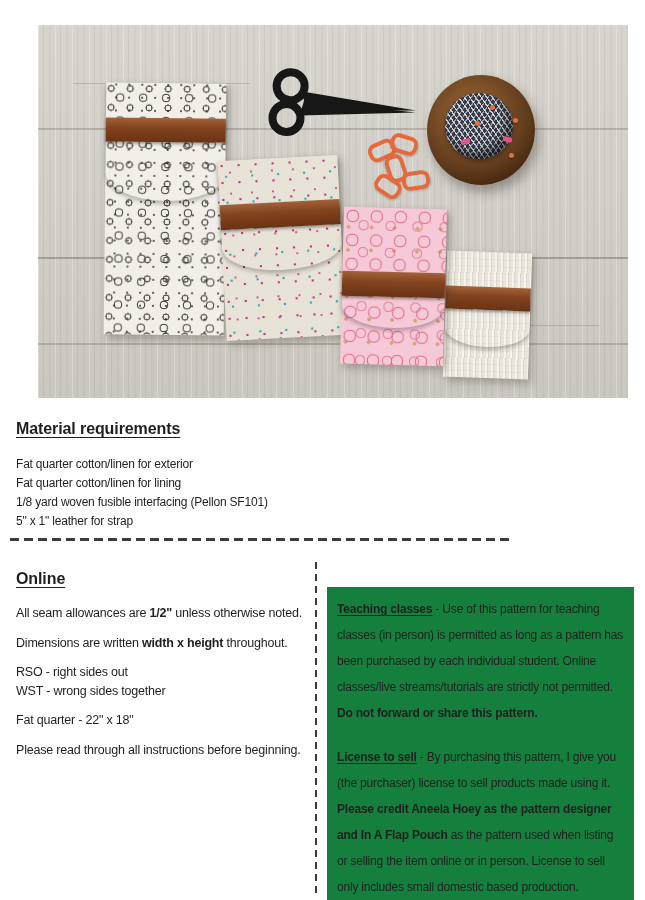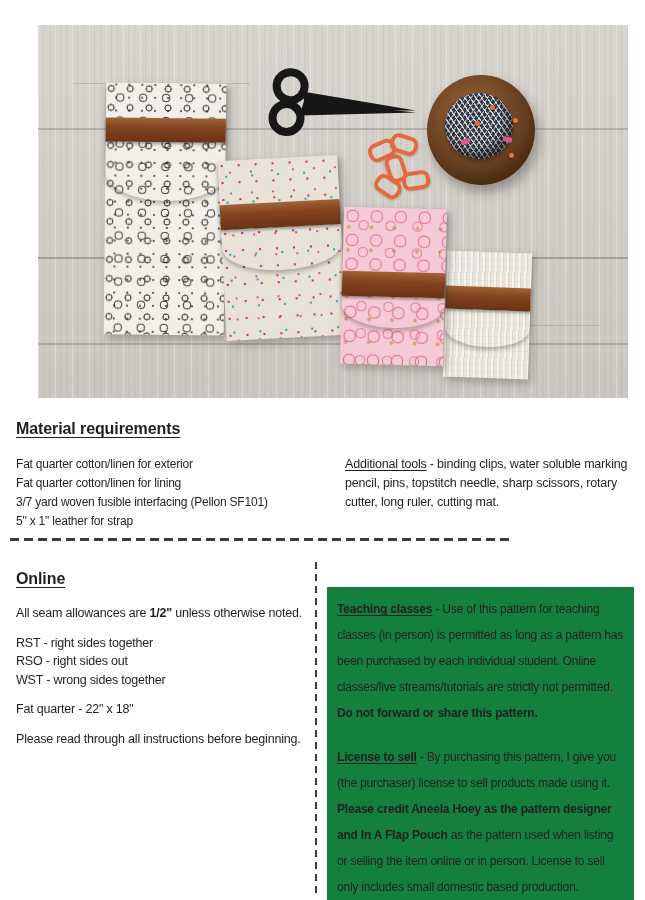--- a/index.html
+++ b/index.html
@@ -189,34 +189,33 @@
         <div class="pinflag f2"></div>
       </div>
     </div>
   </div>
 
   <h2 class="heading mat-heading">Material requirements</h2>
 
   <div class="mat-list">
       <div class="mat-item">Fat quarter cotton/linen for exterior</div>
       <div class="mat-item">Fat quarter cotton/linen for lining</div>
-      <div class="mat-item">3/7 yard woven fusible interfacing (Pellon SF101)</div>
+      <div class="mat-item">1/8 yard woven fusible interfacing (Pellon SF101)</div>
       <div class="mat-item">5" x 1" leather for strap</div>
     </div>
 
-  <p class="tools"><span class="u">Additional tools</span><span> - binding clips, water soluble marking pencil,  pins, topstitch needle, sharp scissors, rotary cutter, long ruler, cutting mat.</span></p>
 
   <div class="hdash"></div>
 
   <h2 class="heading notes-heading">Online</h2>
 
   <div class="notes-body">
     <p><span>All seam allowances are </span><span class="b">1/2"</span><span> unless otherwise noted.</span></p>
+    <p><span>Dimensions are written </span><span class="b">width x height</span><span> throughout.</span></p>
     <div class="abbr">
-        <div>RST - right sides together</div>
         <div>RSO - right sides out</div>
         <div>WST - wrong sides together</div>
       </div>
     <p>Fat quarter - 22" x 18"</p>
     <p>Please read through all instructions before beginning.</p>
   </div>
 
   <div class="vdash"></div>
 
   <div class="license-box">

